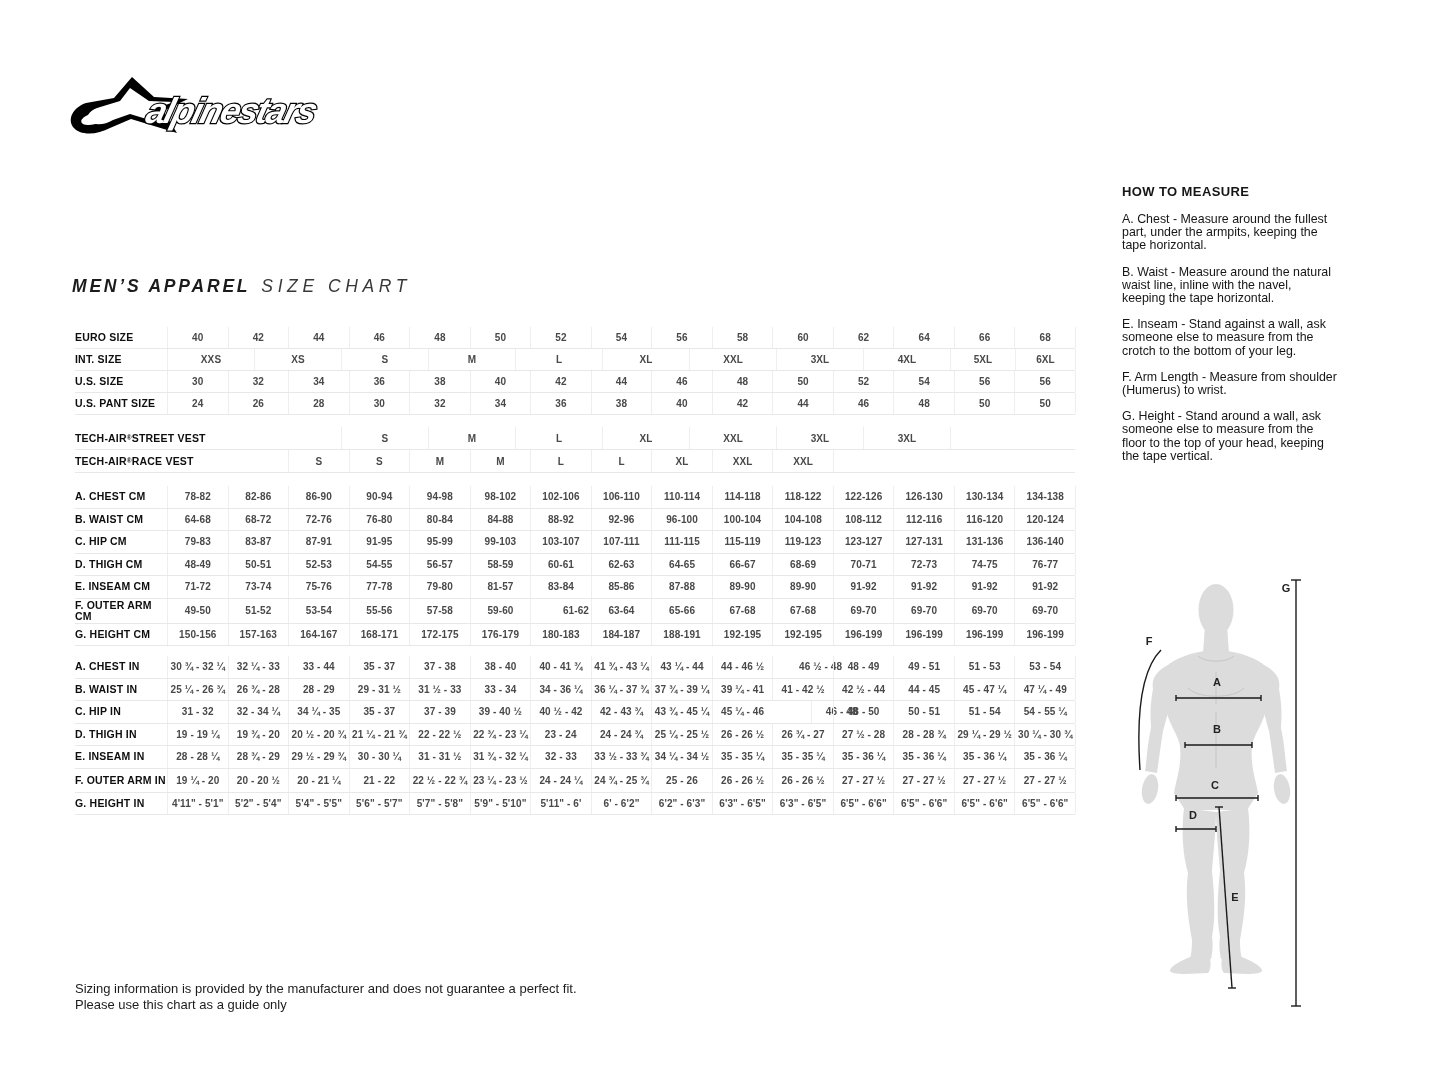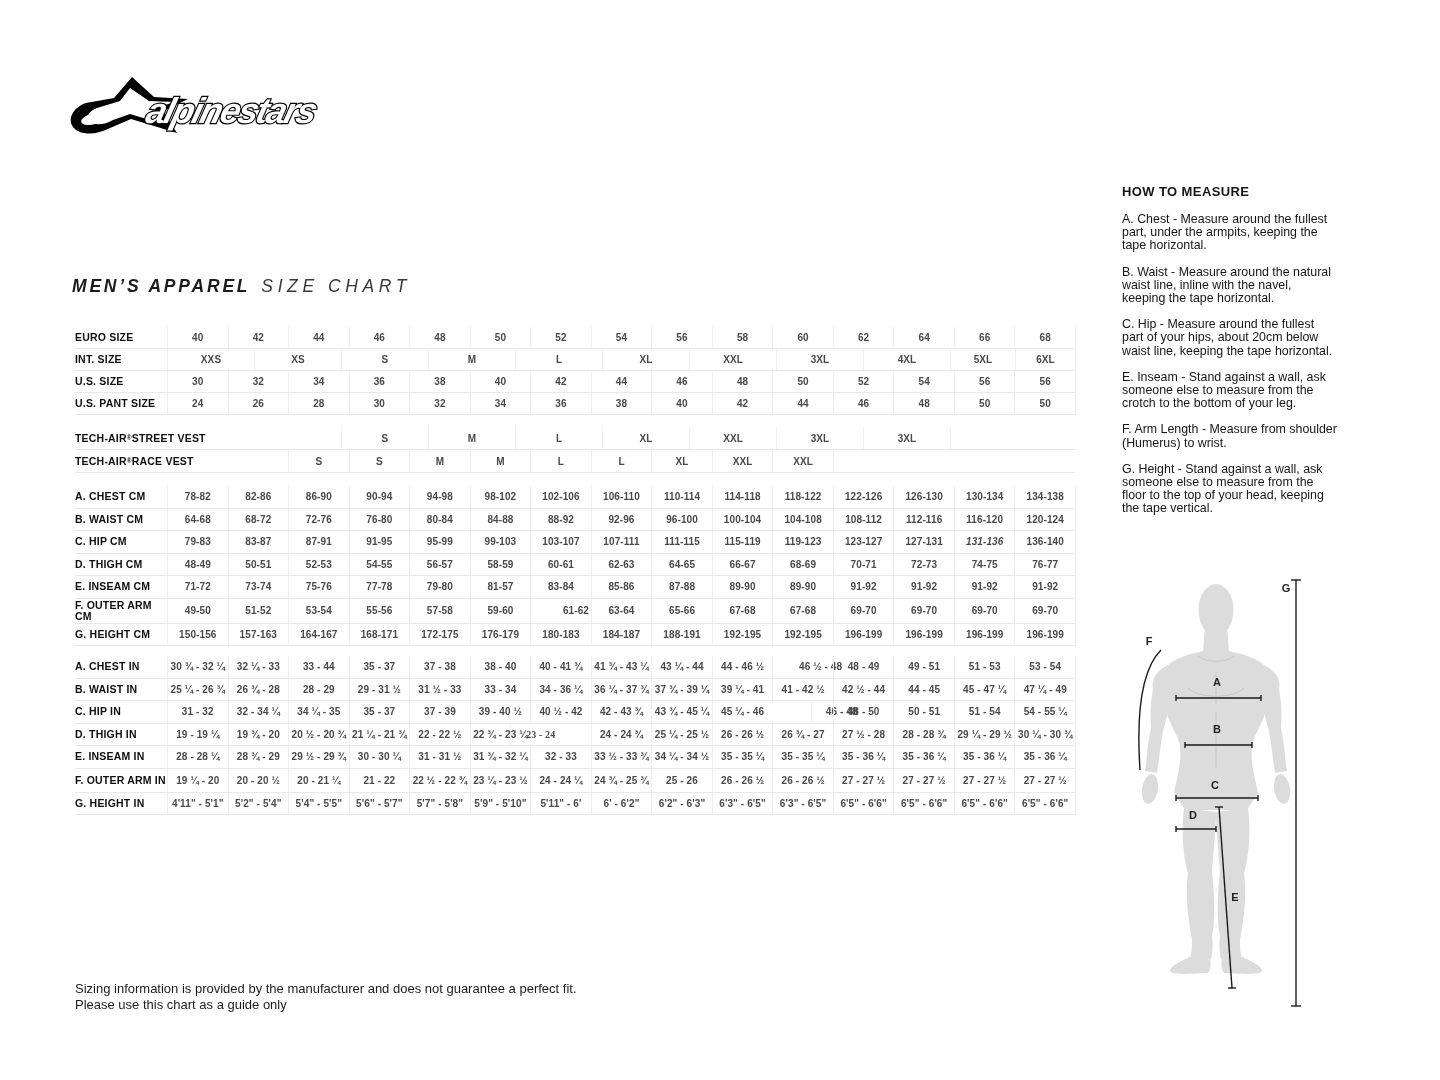--- a/index.html
+++ b/index.html
@@ -183,21 +183,21 @@
       <div class="tcell" style="left: 273.6px; width: 60.5333px;">91-95</div>
       <div class="tcell" style="left: 334.133px; width: 60.5333px;">95-99</div>
       <div class="tcell" style="left: 394.667px; width: 60.5333px;">99-103</div>
       <div class="tcell" style="left: 455.2px; width: 60.5333px;">103-107</div>
       <div class="tcell" style="left: 515.733px; width: 60.5333px;">107-111</div>
       <div class="tcell" style="left: 576.267px; width: 60.5333px;">111-115</div>
       <div class="tcell" style="left: 636.8px; width: 60.5333px;">115-119</div>
       <div class="tcell" style="left: 697.333px; width: 60.5333px;">119-123</div>
       <div class="tcell" style="left: 757.867px; width: 60.5333px;">123-127</div>
       <div class="tcell" style="left: 818.4px; width: 60.5333px;">127-131</div>
-      <div class="tcell" style="left: 878.933px; width: 60.5333px; font-style: italic;">131-136</div>
+      <div class="tcell" style="left: 878.933px; width: 60.5333px;">131-136</div>
       <div class="tcell" style="left: 939.467px; width: 60.5333px;">136-140</div>
       <div class="redge" style="left: 1000px;"></div>
     </div>
     <div class="trow" style="top: 226.5px; height: 22.5px;">
       <span class="tlabel">D. THIGH CM</span>
       <div class="tcell" style="left: 92px; width: 60.5333px;">48-49</div>
       <div class="tcell" style="left: 152.533px; width: 60.5333px;">50-51</div>
       <div class="tcell" style="left: 213.067px; width: 60.5333px;">52-53</div>
       <div class="tcell" style="left: 273.6px; width: 60.5333px;">54-55</div>
       <div class="tcell" style="left: 334.133px; width: 60.5333px;">56-57</div>
@@ -328,21 +328,21 @@
       <div class="redge" style="left: 1000px;"></div>
     </div>
     <div class="trow" style="top: 396.5px; height: 22.5px;">
       <span class="tlabel">D. THIGH IN</span>
       <div class="tcell" style="left: 92px; width: 60.5333px;">19 - 19 ¼</div>
       <div class="tcell" style="left: 152.533px; width: 60.5333px;">19 ¾ - 20</div>
       <div class="tcell" style="left: 213.067px; width: 60.5333px;">20 ½ - 20 ¾</div>
       <div class="tcell" style="left: 273.6px; width: 60.5333px;">21 ¼ - 21 ¾</div>
       <div class="tcell" style="left: 334.133px; width: 60.5333px;">22 - 22 ½</div>
       <div class="tcell" style="left: 394.667px; width: 60.5333px;">22 ¾ - 23 ¼</div>
-      <div class="tcell" style="left: 435px; width: 60.5333px; font-family: Liberation Serif, serif;">23 - 24</div>
+      <div class="tcell" style="left: 455px; width: 60.5333px;">23 - 24</div>
       <div class="tcell" style="left: 515.733px; width: 60.5333px;">24 - 24 ¾</div>
       <div class="tcell" style="left: 576.267px; width: 60.5333px;">25 ¼ - 25 ½</div>
       <div class="tcell" style="left: 636.8px; width: 60.5333px;">26 - 26 ½</div>
       <div class="tcell" style="left: 697.333px; width: 60.5333px;">26 ¾ - 27</div>
       <div class="tcell" style="left: 757.867px; width: 60.5333px;">27 ½ - 28</div>
       <div class="tcell" style="left: 818.4px; width: 60.5333px;">28 - 28 ¾</div>
       <div class="tcell" style="left: 878.933px; width: 60.5333px;">29 ¼ - 29 ½</div>
       <div class="tcell" style="left: 939.467px; width: 60.5333px;">30 ¼ - 30 ¾</div>
       <div class="redge" style="left: 1000px;"></div>
     </div>
@@ -402,24 +402,23 @@
       <div class="tcell" style="left: 878.933px; width: 60.5333px;">6'5" - 6'6"</div>
       <div class="tcell" style="left: 939.467px; width: 60.5333px;">6'5" - 6'6"</div>
       <div class="redge" style="left: 1000px;"></div>
     </div>
   </div>
 
 <div id="measure" class="abs">
   <h3>HOW TO MEASURE</h3>
   <p>A. Chest - Measure around the fullest part, under the armpits, keeping the tape horizontal.</p>
   <p>B. Waist - Measure around the natural waist line, inline with the navel, keeping the tape horizontal.</p>
-  <p>C. Hip - Measure around the fullest part of your hips, about 20cm below waist line, keeping the tape horizontal.</p>
   <p>E. Inseam - Stand against a wall, ask someone else to measure from the crotch to the bottom of your leg.</p>
   <p>F. Arm Length - Measure from shoulder (Humerus) to wrist.</p>
-  <p>G. Height - Stand against a wall, ask someone else to measure from the floor to the top of your head, keeping the tape vertical.</p>
+  <p>G. Height - Stand around a wall, ask someone else to measure from the floor to the top of your head, keeping the tape vertical.</p>
 </div>
 
 <svg id="figure" class="abs" width="310" height="450" viewBox="0 0 310 450">
   <g fill="#dcdcdc">
     <ellipse cx="88" cy="40" rx="17.5" ry="26"></ellipse>
     <path d="M77 56 L75 83 L101 83 L99 56 C93 63 83 63 77 56 Z"></path>
     <path d="M38 97 C46 88 64 83 76 81 L100 81 C112 83 130 88 138 97 L141 122 C139 152 126 162 124 176 C122 196 128 210 130 223 L119 240 L57 240 L46 223 C48 210 54 196 52 176 C50 162 37 152 35 122 Z"></path>
     <path d="M40 95 C29 101 23 108 25 119 C21 141 23 152 23 158 C19 177 19 189 17 201 L29 203 C31 189 33 173 35 161 C39 147 41 137 45 129 C47 119 46 108 40 95 Z"></path>
     <ellipse cx="22" cy="219" rx="8" ry="15" transform="rotate(9 22 219)"></ellipse>
     <path d="M136 95 C147 101 153 108 151 119 C155 141 153 152 153 158 C157 177 157 189 159 201 L147 203 C145 189 143 173 141 161 C137 147 135 137 131 129 C129 119 130 108 136 95 Z"></path>

